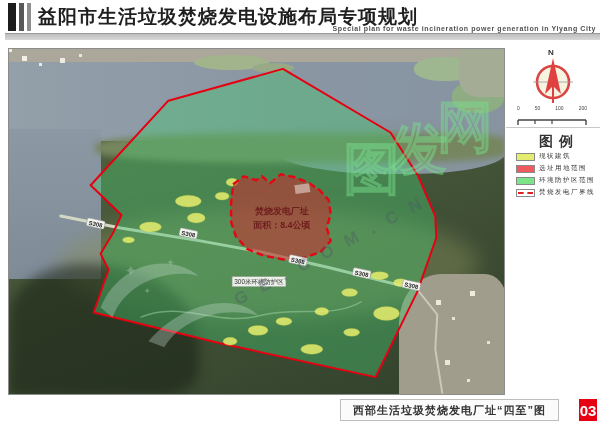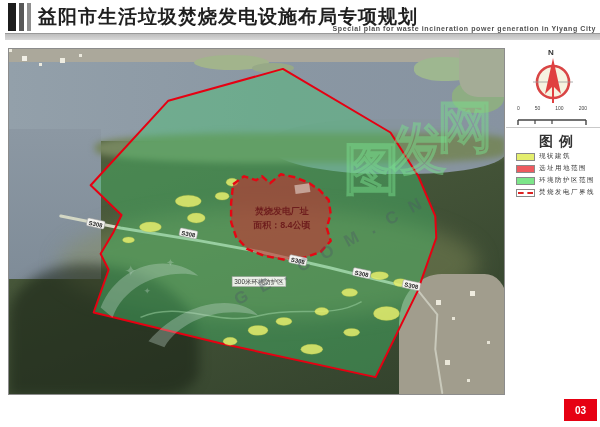--- a/index.html
+++ b/index.html
@@ -62,22 +62,22 @@
   .swatch{width:19px;height:8px;border:1px solid #8a8a8a;box-sizing:border-box;flex:0 0 auto;position:relative;background:#fff;}
   .sw-yellow{background:#e4ee6e;}
   .sw-red{background:#ee5a5f;}
   .sw-green{background:#7ce589;}
   .sw-dash::after{content:"";position:absolute;left:1px;right:1px;top:2px;border-top:2px dashed #dd2222;}
   .legend-label{font-size:6.5px;color:#333;letter-spacing:1.5px;white-space:nowrap;}
   
   .footer{position:absolute;right:3px;top:399px;display:flex;align-items:stretch;height:22px;}
   .caption-box{background:#fbfbfb;border:1px solid #bdbdbd;display:flex;align-items:center;
     padding:0 12px;font-size:11px;font-weight:bold;color:#333;letter-spacing:1px;white-space:nowrap;}
-  .page-box{width:33px;background:#e60012;color:#fff;display:flex;align-items:center;
-    justify-content:center;font-size:10px;font-weight:bold;margin-left:4px;}
+  .page-box{width:18px;background:#e60012;color:#fff;display:flex;align-items:center;
+    justify-content:center;font-size:15px;font-weight:bold;margin-left:20px;}
 </style>
 </head>
 <body>
 
 <div class="hbar hbar1"></div>
 <div class="hbar hbar2"></div>
 <div class="hbar hbar3"></div>
 <div class="title-cn">益阳市生活垃圾焚烧发电设施布局专项规划</div>
 <div class="title-en">Special plan for waste incineration power generation in Yiyang City</div>
 <div class="header-rule"></div>
@@ -212,14 +212,15 @@
     <span class="swatch sw-green"></span>
     <span class="legend-label">环境防护区范围</span>
   </div>
   <div class="legend-row">
     <span class="swatch sw-dash"></span>
     <span class="legend-label">焚烧发电厂界线</span>
   </div>
 </div>
 
 <div class="footer">
+  <div class="caption-box">西部生活垃圾焚烧发电厂址“四至”图</div>
   <div class="page-box">03</div>
 </div>
 
 </body></html>

